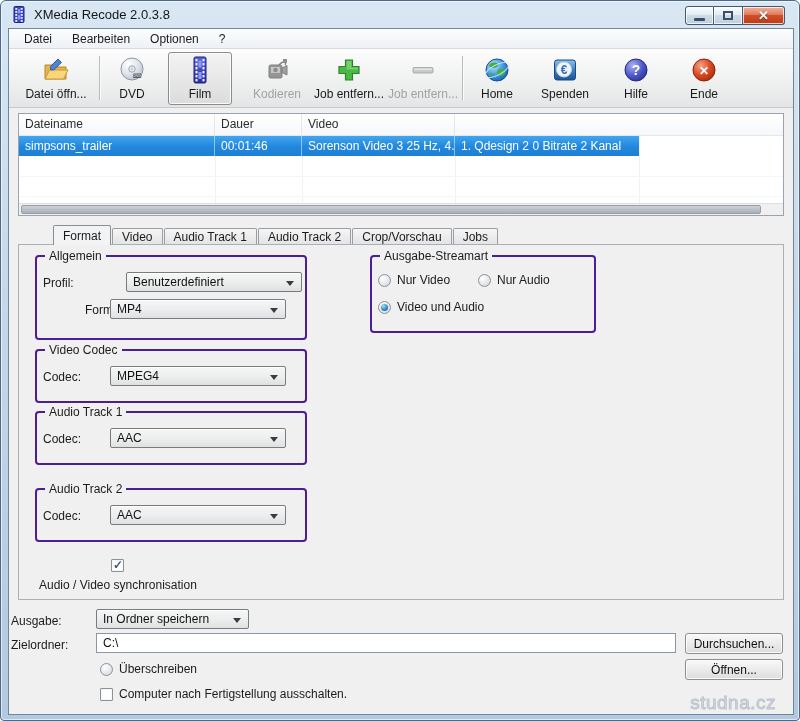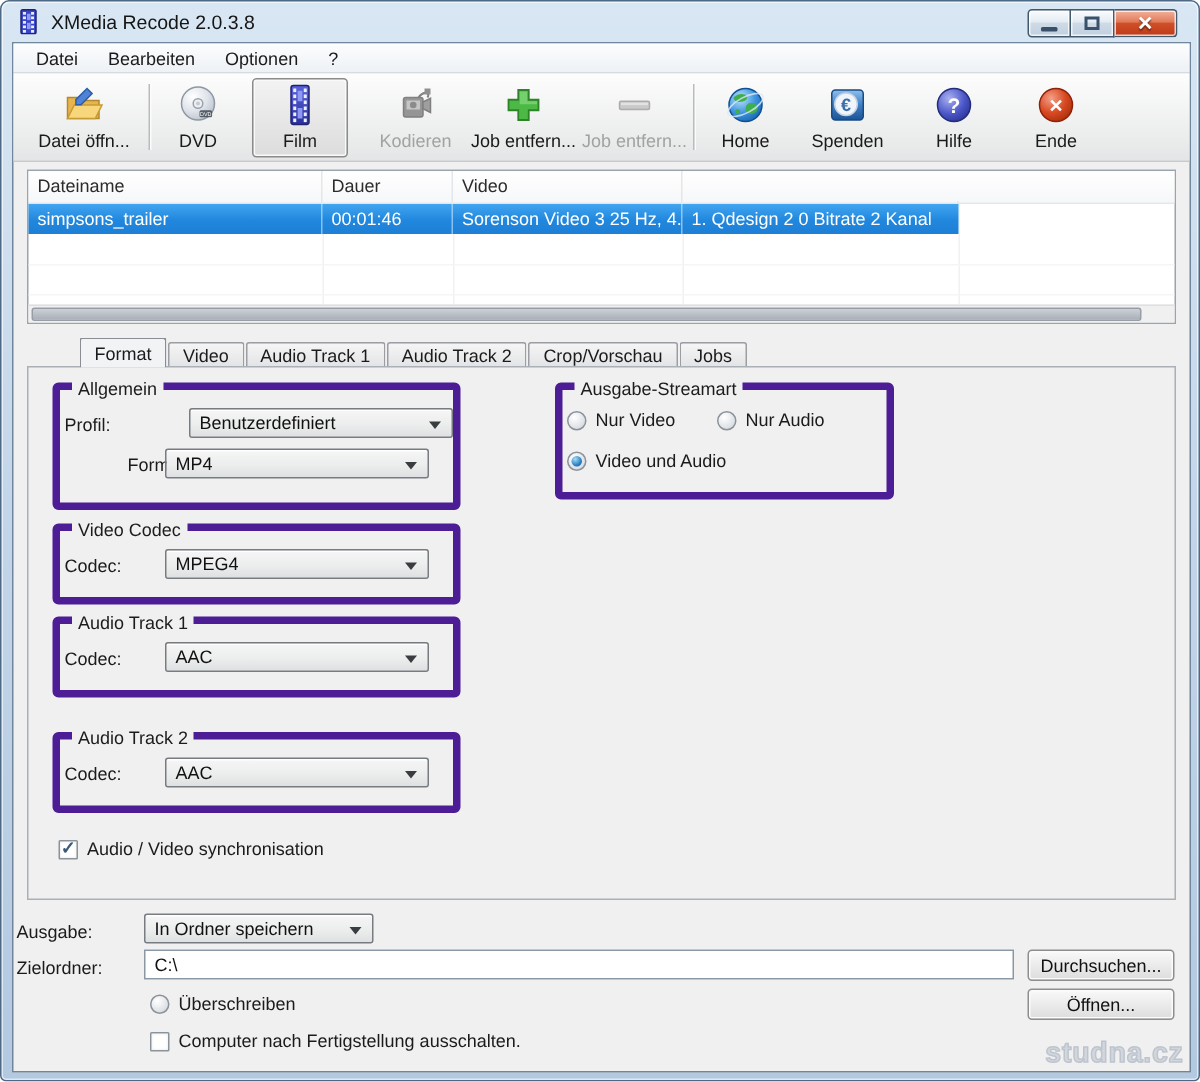--- a/index.html
+++ b/index.html
@@ -100,21 +100,21 @@
   .tab.active {
     height:20px; padding-top:3px; background:#f2f3f4; border-color:#8a8e94; position:relative; z-index:3;margin-left:35px;
   }
   .tabpanel {
     position:absolute; left:17px; top:243px; width:766px; height:356px;
     border:1px solid #aab0b6; background:#f0f0f0; z-index:1;
   }
 
   
   .group {
-    position:absolute; border:5px solid #4c1d95; border-radius:4px;
+    position:absolute; border:2px solid #4c1d95; border-radius:4px;
   }
   .group-title {
     position:absolute; left:8px; top:-8px; background:#f0f0f0; padding:0 4px; color:#1c1c1c; white-space:nowrap;
   }
   .fieldlabel { position:absolute; color:#1b1b1b; white-space:nowrap; }
 
   .combo {
     position:absolute; height:20px; border:1px solid #777c80; border-radius:2px;
     background:linear-gradient(#f6f6f6,#eceded 55%, #dfe0e1);
     display:flex; align-items:center; padding-left:6px; color:#111;
@@ -151,21 +151,21 @@
     display:flex; align-items:center; padding-left:6px; color:#111;
   }
   .pushbtn {
     position:absolute; height:21px; border:1px solid #8e8e8e; border-radius:3px;
     background:linear-gradient(#f9f9f9,#ebebeb 50%, #dddddd);
     display:flex; align-items:center; justify-content:center; color:#111;
     box-shadow:inset 0 0 0 1px #fbfbfb;
   }
 
   .watermark {
-    position:absolute; right:10px; bottom:6px; font-size:19px; font-weight:bold; letter-spacing:.5px;
+    position:absolute; right:23px; bottom:6px; font-size:19px; font-weight:normal; letter-spacing:.5px;
     color:#cfd5dd; -webkit-text-stroke:1px #b9c0ca; opacity:.9;margin-left:40px;
   }
 </style>
 </head>
 <body>
 
 <div class="window">
   <div class="client"></div>
 
   <div class="titlebar">
@@ -447,21 +447,21 @@
 
     <div class="group" style="left:16px; top:243px; width:272px; height:54px;">
       <span class="group-title">Audio Track 2</span>
     </div>
     <span class="fieldlabel" style="left:24px; top:264px;">Codec:</span>
     <div class="combo" style="left:91px; top:260px; width:176px;">
       <span>AAC</span>
       <span class="arrow"></span>
     </div>
 
-    <div class="checkline checked" style="left:20px; top:314px;">
+    <div class="checkline checked" style="left:20px; top:314px;flex-direction:column;">
       <span class="box"></span>
       <span>Audio / Video synchronisation</span>
     </div>
   </div>
 
   <span class="fieldlabel" style="left:10px; top:613px;">Ausgabe:</span>
   <div class="combo" style="left:95px; top:608px; width:153px;">
     <span>In Ordner speichern</span>
     <span class="arrow"></span>
   </div>

